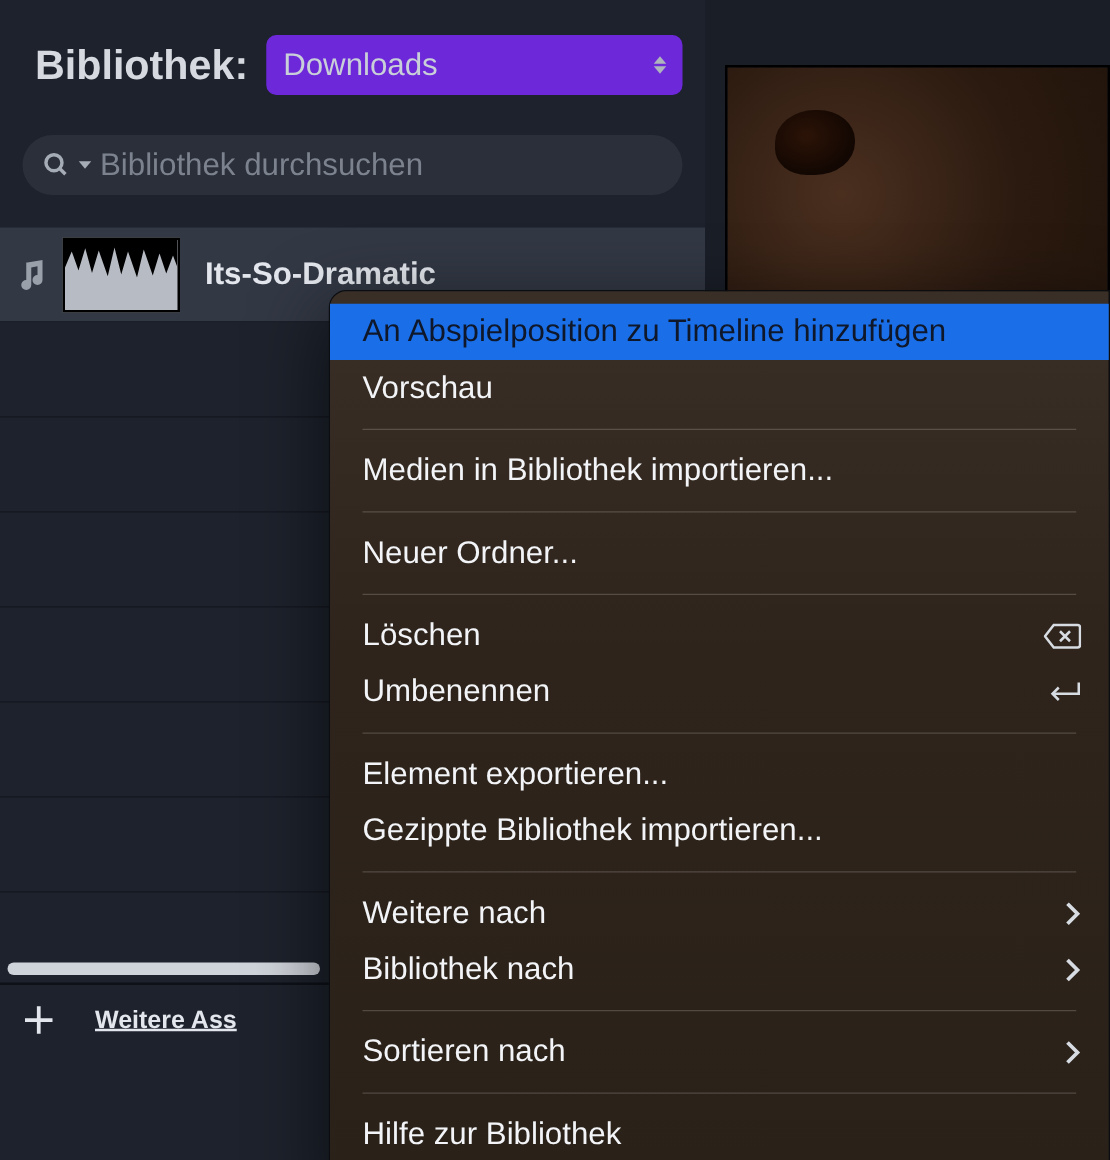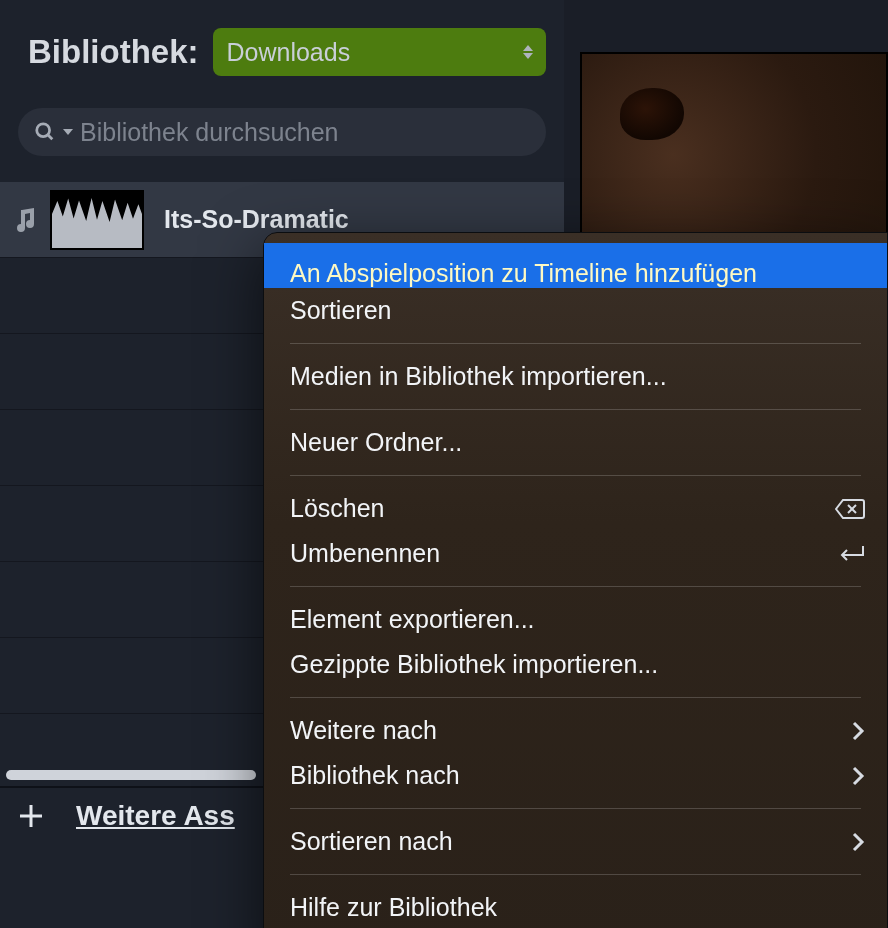--- a/index.html
+++ b/index.html
@@ -27,21 +27,21 @@
     gap: 14px;
   }
   .library-label {
     color: #d6dae0;
     font-weight: 600;
     font-size: 33px;
   }
   .select-wrap {
     flex: 1;
     height: 48px;
-    background: #4d7c0f;
+    background: #6d28d9;
     border-radius: 8px;
     display: flex;
     align-items: center;
     padding: 0 14px;
     position: relative;
   }
   .select-value {
     color: #c9cfd8;
     font-size: 25px;
   }
@@ -138,21 +138,21 @@
     background: #1d222c;
   }
   .plus-btn {
     width: 34px; height: 34px;
     display: flex; align-items: center; justify-content: center;
     color: #e3e7ed;
   }
   .more-assets {
     text-decoration: underline;
     color: #e3e7ed;
-    font-size: 28px;
+    font-size: 20px;
     font-weight: 600;
   }
 
   
   .preview-area {
     position: absolute;
     left: 580px; top: 52px;
     width: 308px; height: 340px;
     border: 2px solid #000;
     background:
@@ -182,22 +182,21 @@
   .menu-item {
     height: 45px;
     display: flex;
     align-items: center;
     padding: 0 26px 0 26px;
     font-size: 25px;
     position: relative;
   }
   .menu-item.hl {
     background: #1a6fe8;
-    color: #fef9c3;
-    align-items: flex-end;
+    color: #0f172a;
   }
   .menu-sep {
     height: 1px;
     background: rgba(255,255,255,0.18);
     margin: 10px 26px;
   }
   .menu-right {
     position: absolute;
     right: 22px;
     color: #d7dbe2;
@@ -279,21 +278,21 @@
 <div class="preview-area">
   <div class="preview-blob" style="left:38px; top:34px;"></div>
   <div class="preview-blob" style="left:200px; top:250px; width:46px; height:40px;"></div>
 </div>
 
 <div class="context-menu">
   <div class="menu-item hl">
     <span class="label">An Abspielposition zu Timeline hinzufügen</span>
   </div>
   <div class="menu-item">
-    <span class="label">Sortieren</span>
+    <span class="label">Vorschau</span>
   </div>
   <div class="menu-sep"></div>
   <div class="menu-item">
     <span class="label">Medien in Bibliothek importieren...</span>
   </div>
   <div class="menu-sep"></div>
   <div class="menu-item">
     <span class="label">Neuer Ordner...</span>
   </div>
   <div class="menu-sep"></div>

